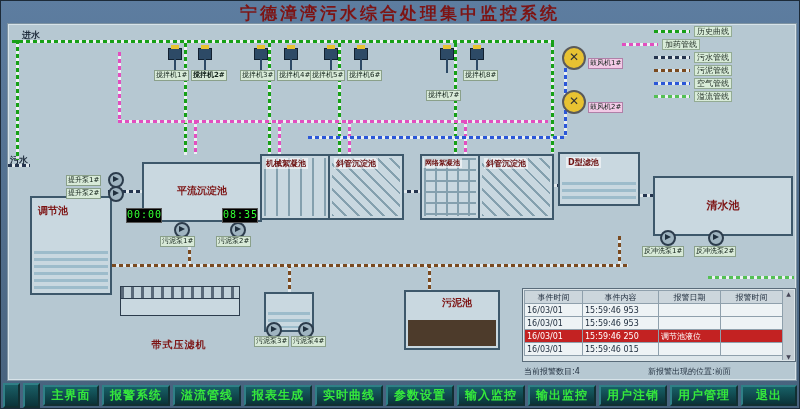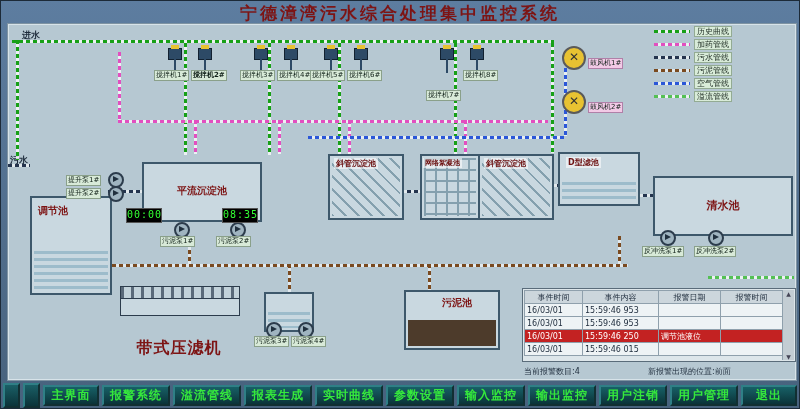--- a/index.html
+++ b/index.html
@@ -48,21 +48,21 @@
   .pump{position:absolute;width:12px;height:12px;border-radius:50%;background:#9fb4c0;border:2px solid #2c3c4c;}
   .pump::before{content:"";position:absolute;left:3px;top:2px;border-top:3px solid transparent;border-bottom:3px solid transparent;border-left:6px solid #20303e;}
   .chip{position:absolute;font-size:7px;line-height:9px;background:#d8ead8;border:1px solid #8aa08a;color:#102018;padding:0 1px;white-space:nowrap;}
   .chip.pink{background:#f2cae6;border-color:#b080a8;}
   .timer{position:absolute;width:34px;height:13px;background:#000;border:1px solid #555;color:#33ff33;
     font-family:"DejaVu Sans Mono","Liberation Mono",monospace;font-size:10px;line-height:12px;text-align:center;letter-spacing:1px;}
   .flabel{position:absolute;font-size:9px;font-weight:bold;color:#1c2a3a;white-space:nowrap;}
   
   .rollers{position:absolute;height:12px;background:repeating-linear-gradient(90deg,#5a6a7a 0 3px,#c2d2da 3px 10px);border:1px solid #2c3c4c;}
   .pressbody{position:absolute;height:16px;background:#c9d8e0;border:1px solid #2c3c4c;}
-  .presslabel{position:absolute;color:#7d1414;font-weight:bold;font-size:16px;text-align:center;letter-spacing:1px;}
+  .presslabel{position:absolute;color:#7d1414;font-weight:bold;font-size:10px;text-align:center;letter-spacing:1px;}
   
   .alarm{position:absolute;left:514px;top:264px;width:272px;height:72px;background:#dde6ea;border:1px solid #5a6c7a;}
   .alarm table{border-collapse:collapse;table-layout:fixed;width:258px;margin:1px;}
   .alarm th,.alarm td{border:1px solid #8fa0ac;font-size:8px;height:12px;padding:0 2px;overflow:hidden;white-space:nowrap;font-weight:normal;color:#1c2a3a;background:#eef3f5;}
   .alarm th{background:#ccd6dc;}
   tr.ralarm td{background:#c32222;color:#fff;}
   .ascroll{position:absolute;right:1px;top:1px;bottom:1px;width:11px;background:#c3cdd3;border-left:1px solid #8fa0ac;
     display:flex;flex-direction:column;justify-content:space-between;align-items:center;font-size:6px;color:#445;}
   .afoot{position:absolute;font-size:8px;color:#1c2a3a;}
   
@@ -76,21 +76,21 @@
 
 <div class="screen">
   <div class="title">宁德漳湾污水综合处理集中监控系统</div>
 
   <div class="panel">
 
     <div class="legend-row" style="left:646px;top:2px;">
       <span class="lline cg"></span>
       <span class="llabel">历史曲线</span>
     </div>
-    <div class="legend-row" style="left:646px;top:15px;justify-content:center;">
+    <div class="legend-row" style="left:614px;top:15px;justify-content:center;">
       <span class="lline cp"></span>
       <span class="llabel">加药管线</span>
     </div>
     <div class="legend-row" style="left:646px;top:28px;">
       <span class="lline cd"></span>
       <span class="llabel">污水管线</span>
     </div>
     <div class="legend-row" style="left:646px;top:41px;">
       <span class="lline cbr"></span>
       <span class="llabel">污泥管线</span>
@@ -134,20 +134,24 @@
     <div class="ph cd" style="left:628px;top:170px;width:17px;"></div>
     <div class="ph cov" style="left:700px;top:252px;width:86px;"></div>
 
     <div class="tank" style="left:22px;top:172px;width:78px;height:95px;">
       <div class="water" style="height:40px;"></div>
       <div class="tlabel" style="left:6px;top:6px;">调节池</div>
     </div>
     <div class="tank" style="left:134px;top:138px;width:116px;height:56px;">
       <div class="tlabel center" style="top:20px;">平流沉淀池</div>
     </div>
+    <div class="tank" style="left:252px;top:130px;width:66px;height:62px;">
+      <div class="stripes"></div>
+      <div class="tchip" style="left:2px;top:2px;">机械絮凝池</div>
+    </div>
     <div class="tank" style="left:320px;top:130px;width:72px;height:62px;">
       <div class="hatch"></div>
       <div class="tchip" style="left:4px;top:2px;">斜管沉淀池</div>
     </div>
     <div class="tank" style="left:412px;top:130px;width:56px;height:62px;">
       <div class="grid"></div>
       <div class="tchip" style="left:1px;top:2px;font-size:7px;">网络絮凝池</div>
     </div>
     <div class="tank" style="left:470px;top:130px;width:72px;height:62px;">
       <div class="hatch"></div>

